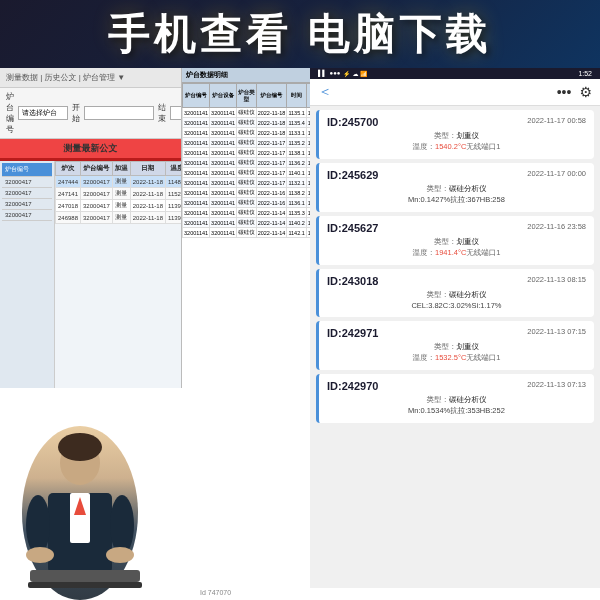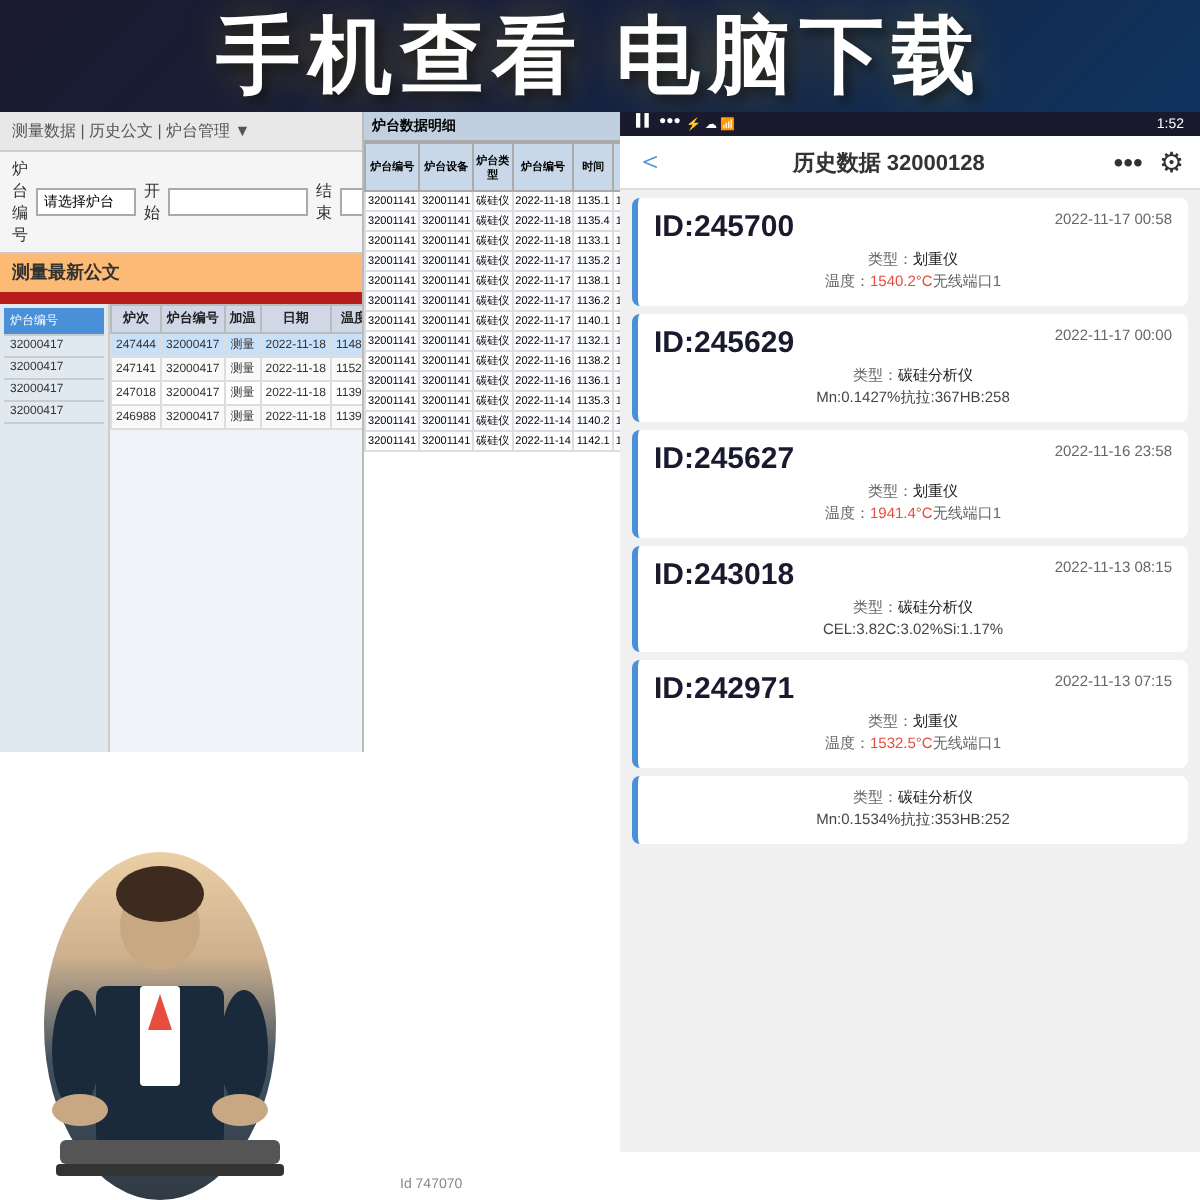--- a/index.html
+++ b/index.html
@@ -1,21 +1,21 @@
 <!DOCTYPE html>
 <html><head>
   <meta charset="utf-8">
   <style>
     * { margin: 0; padding: 0; box-sizing: border-box; }
     body { width: 600px; height: 600px; overflow: hidden; font-family: Arial, sans-serif; background: #fff; }
 
     
     .top-banner {
       width: 600px;
-      height: 56px;
+      height: 68px;
       background: linear-gradient(135deg, #1a1a2e 0%, #16213e 50%, #0f3460 100%);
       display: flex;
       align-items: center;
       justify-content: center;
     }
     .top-banner-text {
       color: #fff;
       font-size: 42px;
       font-weight: 900;
       letter-spacing: 4px;
@@ -60,23 +60,24 @@
     }
     .toolbar-btn-red {
       background: #e74c3c;
     }
 
     
     .table-title {
       font-size: 9px;
       font-weight: bold;
       padding: 3px 6px;
-      background: #fdba74;
-      border-bottom: 6px solid #b91c1c;
+      background: #ef4444;
+      border-bottom: 3px solid #b91c1c;
       color: #333;
+      text-align: center;
     }
 
     .data-table {
       width: 100%;
       border-collapse: collapse;
       font-size: 6.5px;
     }
     .data-table th {
       background: #d0d8e8;
       border: 1px solid #bbb;
@@ -182,21 +183,21 @@
       font-size: 8px;
     }
     .record-card-header {
       display: flex;
       justify-content: space-between;
       margin-bottom: 3px;
     }
     .record-id {
       font-weight: bold;
       color: #1a1a2e;
-      font-size: 15px;
+      font-size: 11px;
     }
     .record-date {
       color: #666;
       font-size: 7.5px;
     }
     .record-row {
       display: flex;
       justify-content: center;
       color: #444;
       margin-bottom: 1px;
@@ -570,21 +571,20 @@
       <div style="display:flex; gap:3px; font-size:6px;">
         <span>▌▌</span>
         <span>●●●</span>
         <span>⚡ ☁ 📶</span>
       </div>
       <div>1:52</div>
     </div>
 
     <div class="mobile-nav">
       <span class="mobile-nav-back">＜</span>
-      <span class="mobile-nav-title">历史数据 32000128</span>
       <div class="mobile-nav-icons">
         <span class="mobile-nav-icon">•••</span>
         <span class="mobile-nav-icon">⚙</span>
       </div>
     </div>
 
     <div class="mobile-records" id="mobile-records-container">
     <div class="record-card">
     <div class="record-card-header">
       <span class="record-id">ID:245700</span>
@@ -659,20 +659,24 @@
       <span class="record-row-value">划重仪</span>
     </div>
 
       <div class="record-row">
         <span class="record-row-label">温度：</span>
         <span class="record-row-value record-highlight">1532.5°C</span>
         <span class="record-row-label">无线端口1</span>
       </div>
     </div>
         <div class="record-card">
+    <div class="record-card-header">
+      <span class="record-id">ID:242970</span>
+      <span class="record-date">2022-11-13 07:13</span>
+    </div>
     <div class="record-row">
       <span class="record-row-label">类型：</span>
       <span class="record-row-value">碳硅分析仪</span>
     </div>
 
       <div class="record-row">
         <span>Mn:0.1534%</span>
         <span>抗拉:353</span>
         <span>HB:252</span>
       </div>

